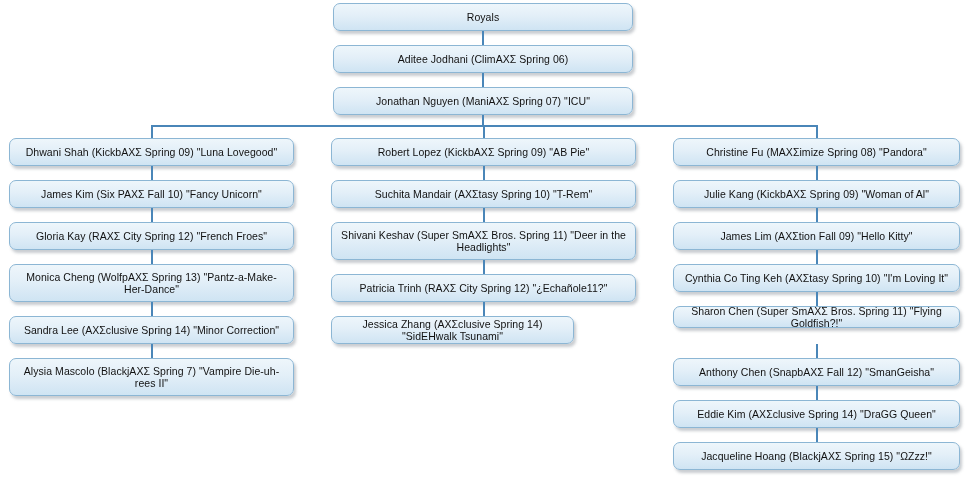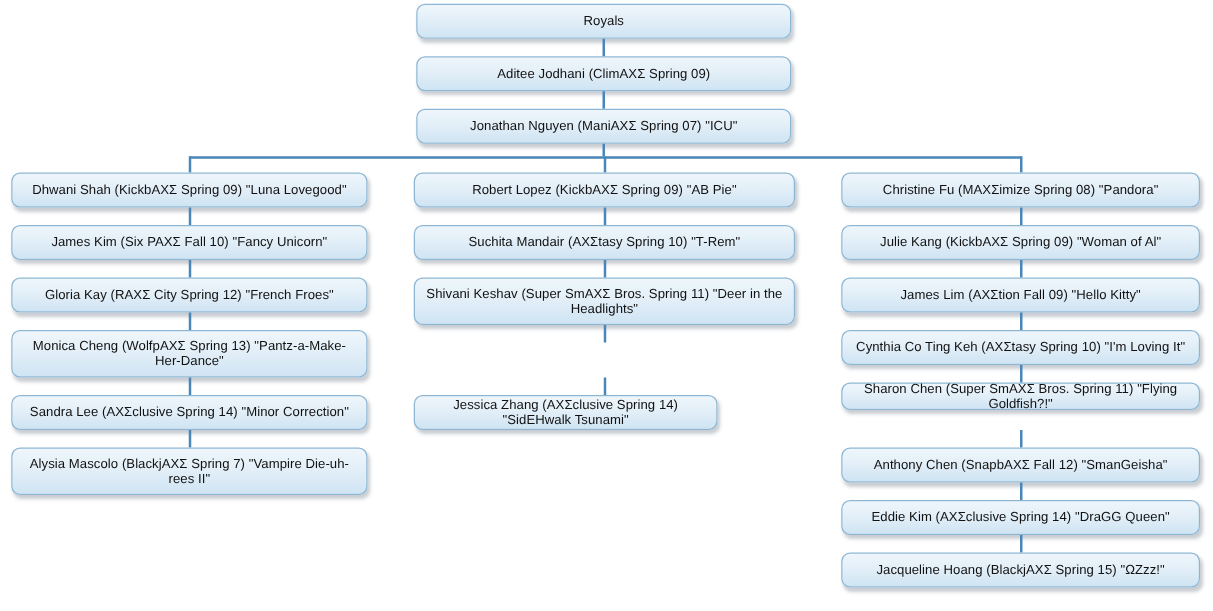--- a/index.html
+++ b/index.html
@@ -57,21 +57,21 @@
 </style>
 </head>
 <body>
 
 <div id="chart">
     <div class="node" style="left: 333px; top: 3px; width: 300px; height: 28px;">
       <span class="label">Royals</span>
     </div>
     <div class="conn-v" style="left: 482px; top: 31px; height: 14px;"></div>
     <div class="node" style="left: 333px; top: 45px; width: 300px; height: 28px;">
-      <span class="label">Aditee Jodhani (ClimAXΣ Spring 09)</span>
+      <span class="label">Aditee Jodhani (ClimAXΣ Spring 06)</span>
     </div>
     <div class="conn-v" style="left: 482px; top: 73px; height: 14px;"></div>
     <div class="node" style="left: 333px; top: 87px; width: 300px; height: 28px;">
       <span class="label">Jonathan Nguyen (ManiAXΣ Spring 07) "ICU"</span>
     </div>
     <div class="conn-v" style="left: 482px; top: 115px; height: 10px;"></div>
     <div class="conn-h" style="left: 151.5px; top: 125px; width: 665px;"></div>
     <div class="conn-v" style="left: 150.5px; top: 125px; height: 13px;"></div>
     <div class="node" style="left: 9px; top: 138px; width: 285px; height: 28px;">
       <span class="label">Dhwani Shah (KickbAXΣ Spring 09) "Luna Lovegood"</span>
@@ -102,20 +102,23 @@
     </div>
     <div class="conn-v" style="left: 482.5px; top: 166px; height: 14px;"></div>
     <div class="node" style="left: 331px; top: 180px; width: 305px; height: 28px;">
       <span class="label">Suchita Mandair (AXΣtasy Spring 10) "T-Rem"</span>
     </div>
     <div class="conn-v" style="left: 482.5px; top: 208px; height: 14px;"></div>
     <div class="node" style="left: 331px; top: 222px; width: 305px; height: 38px;">
       <span class="label">Shivani Keshav (Super SmAXΣ Bros. Spring 11) "Deer in the Headlights"</span>
     </div>
     <div class="conn-v" style="left: 482.5px; top: 260px; height: 14px;"></div>
+    <div class="node" style="left: 331px; top: 274px; width: 305px; height: 28px;">
+      <span class="label">Patricia Trinh (RAXΣ City Spring 12) "¿Echañole11?"</span>
+    </div>
     <div class="conn-v" style="left: 482.5px; top: 302px; height: 14px;"></div>
     <div class="node" style="left: 331px; top: 316px; width: 243px; height: 28px; justify-content: center;">
       <span class="label">Jessica Zhang (AXΣclusive Spring 14) "SidEHwalk Tsunami"</span>
     </div>
     <div class="conn-v" style="left: 815.5px; top: 125px; height: 13px;"></div>
     <div class="node" style="left: 673px; top: 138px; width: 287px; height: 28px;">
       <span class="label">Christine Fu (MAXΣimize Spring 08) "Pandora"</span>
     </div>
     <div class="conn-v" style="left: 815.5px; top: 166px; height: 14px;"></div>
     <div class="node" style="left: 673px; top: 180px; width: 287px; height: 28px;">

